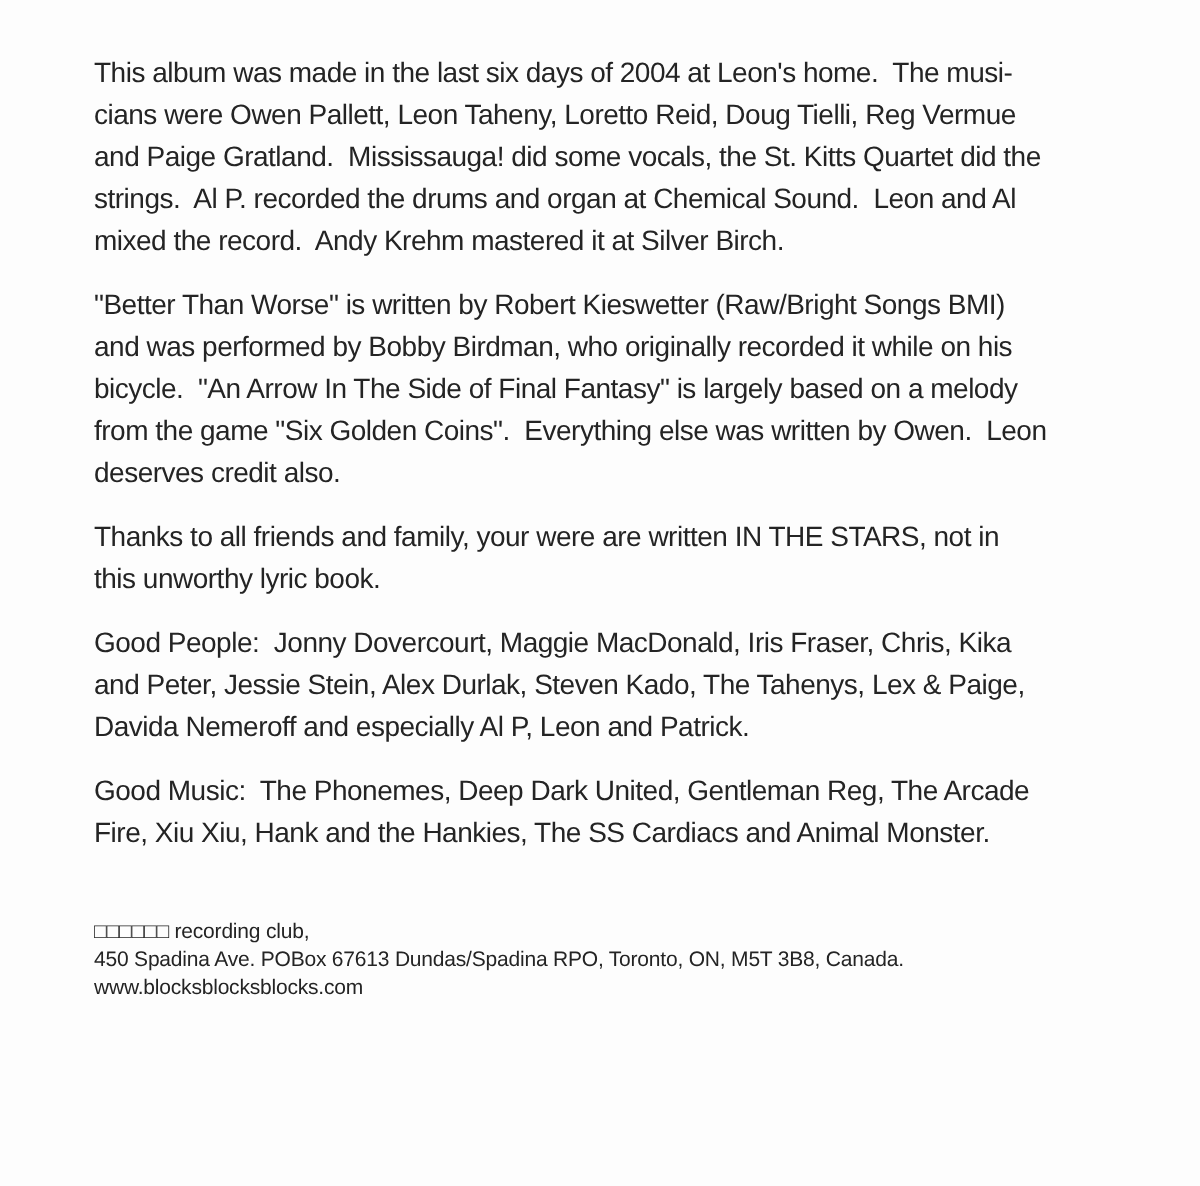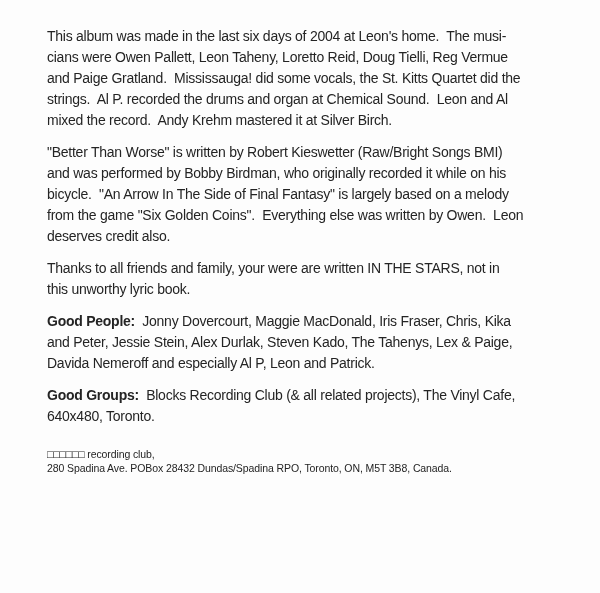--- a/index.html
+++ b/index.html
@@ -21,24 +21,24 @@
     padding: 26px 18px 0 47px;
   }
   .para {
     margin: 0 0 11px 0;
     font-size: 14px;
     line-height: 21px;
     letter-spacing: -0.25px;
     white-space: pre;
   }
   .para strong {
-    font-weight: bold;
+    font-weight: normal;
   }
   .footer {
-    margin-top: 20px;
+    margin-top: 32px;
     font-size: 10.5px;
     line-height: 14px;
     letter-spacing: -0.1px;
   }
   .footer-line {
     white-space: pre;
   }
 </style>
 </head>
 <body>
@@ -57,22 +57,23 @@
 from the game "Six Golden Coins".  Everything else was written by Owen.  Leon
 deserves credit also.</p>
 
   <p class="para">Thanks to all friends and family, your were are written IN THE STARS, not in
 this unworthy lyric book.</p>
 
   <p class="para"><strong>Good People:</strong><span>  Jonny Dovercourt, Maggie MacDonald, Iris Fraser, Chris, Kika
 and Peter, Jessie Stein, Alex Durlak, Steven Kado, The Tahenys, Lex &amp; Paige,
 Davida Nemeroff and especially Al P, Leon and Patrick.</span></p>
 
+  <p class="para"><strong>Good Music:</strong><span>  The Phonemes, Deep Dark United, Gentleman Reg, The Arcade
+Fire, Xiu Xiu, Hank and the Hankies, The SS Cardiacs and Animal Monster.</span></p>
 
-  <p class="para"><strong>Good Groups:</strong><span>  Blocks Recording Club (&amp; all related projects), The Vinyl Cafe,
-640x480, Toronto.</span></p>
 
   <div class="footer">
     <div class="footer-line"><span>□□□□□□</span><span> recording club,</span></div>
-    <div class="footer-line">280 Spadina Ave. POBox 28432 Dundas/Spadina RPO, Toronto, ON, M5T 3B8, Canada.</div>
+    <div class="footer-line">450 Spadina Ave. POBox 67613 Dundas/Spadina RPO, Toronto, ON, M5T 3B8, Canada.</div>
+    <div class="footer-line">www.blocksblocksblocks.com</div>
   </div>
 
 </div>
 
 </body></html>

